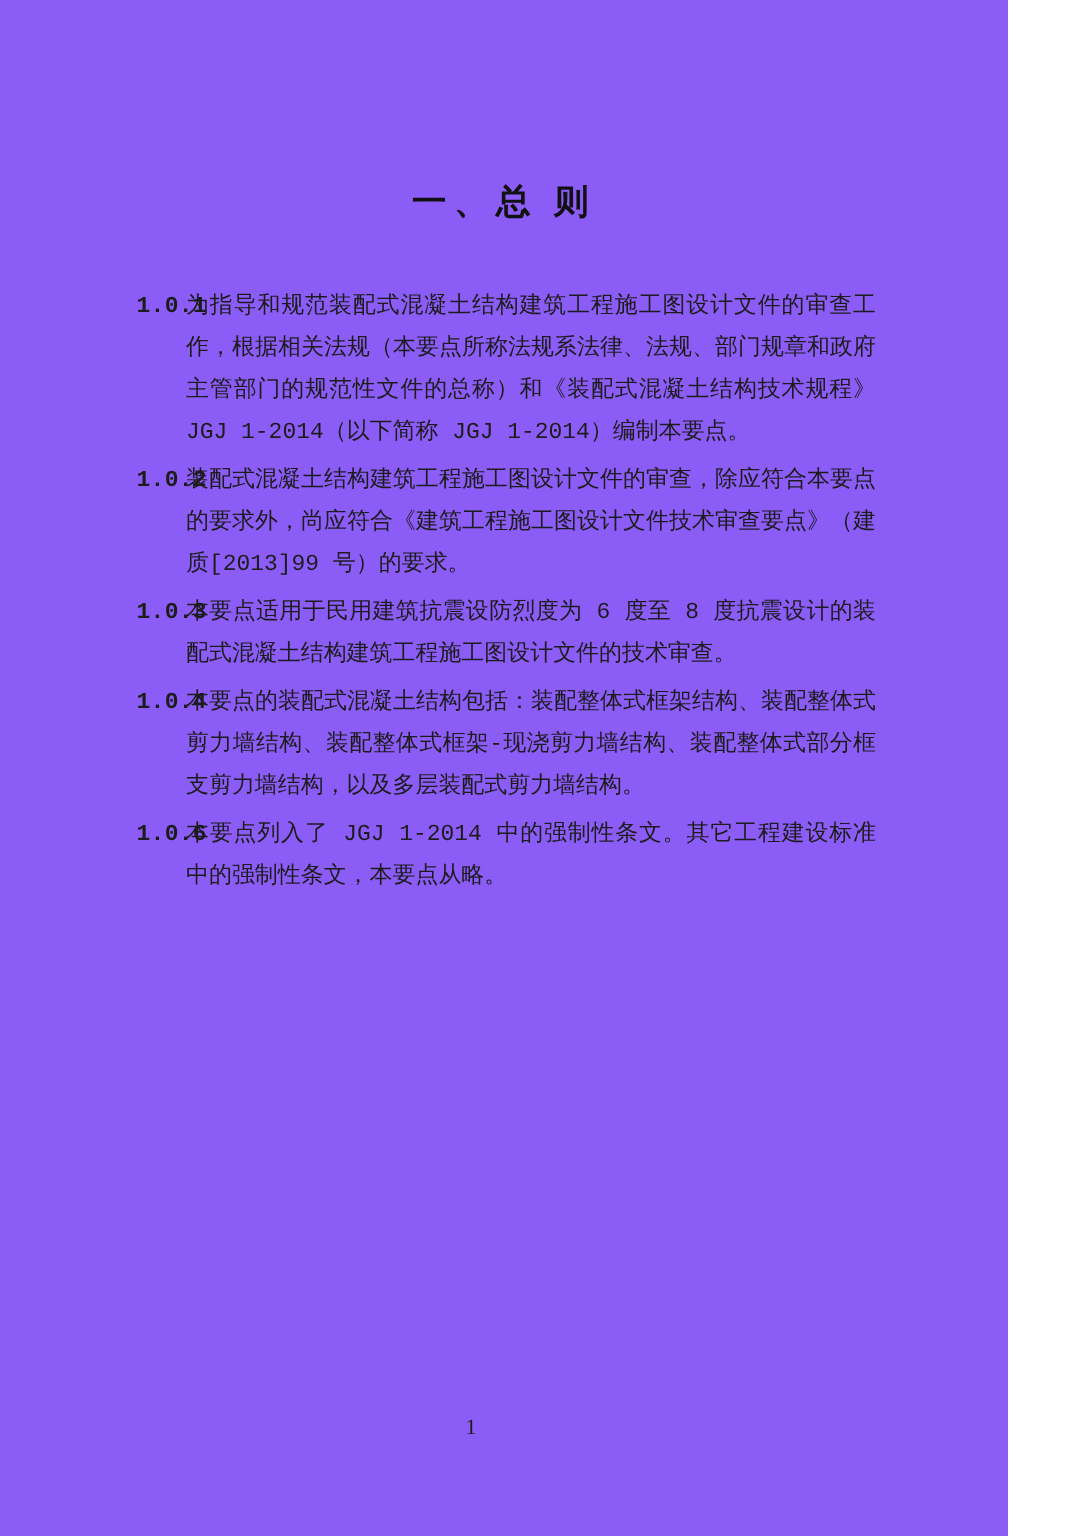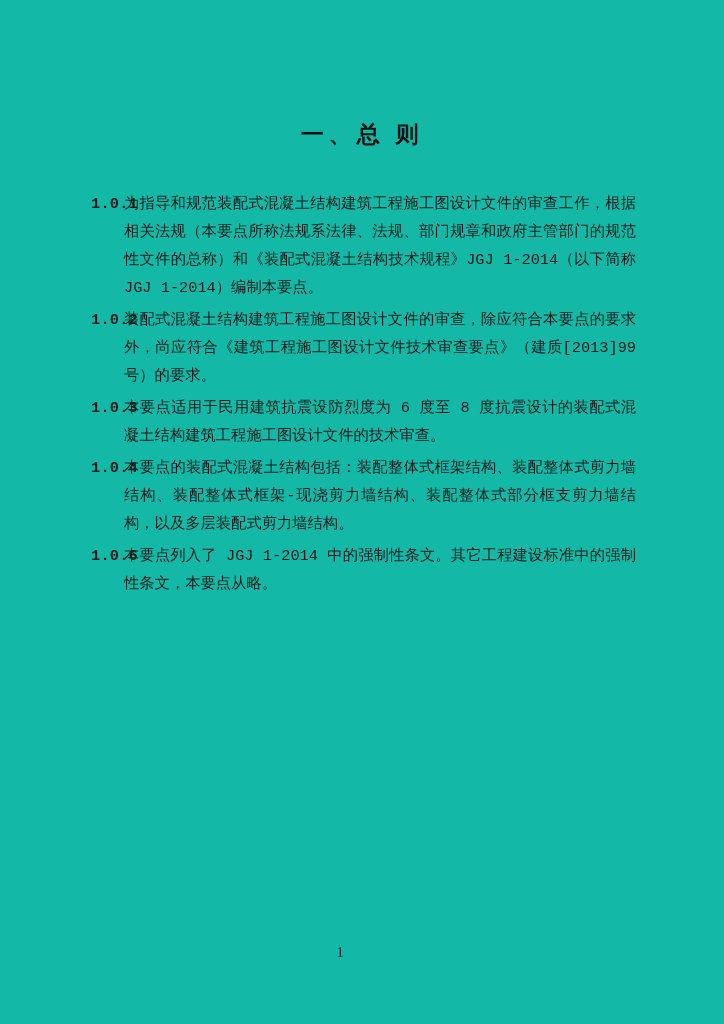--- a/index.html
+++ b/index.html
@@ -2,23 +2,23 @@
 <html><head>
 <meta charset="utf-8">
 <style>
   html, body {
     margin: 0;
     padding: 0;
     background: #ffffff;
   }
   .page {
     position: relative;
-    width: 724px;
+    width: 672px;
     height: 1024px;
-    background: #14b8a6;
+    background: #8b5cf6;
     font-family: "Liberation Serif", "DejaVu Serif", serif;
     color: #1c1c1c;
     overflow: hidden;
     box-sizing: border-box;
   }
   .doc-title {
     margin: 0;
     padding-top: 118px;
     text-align: center;
     font-size: 23px;

